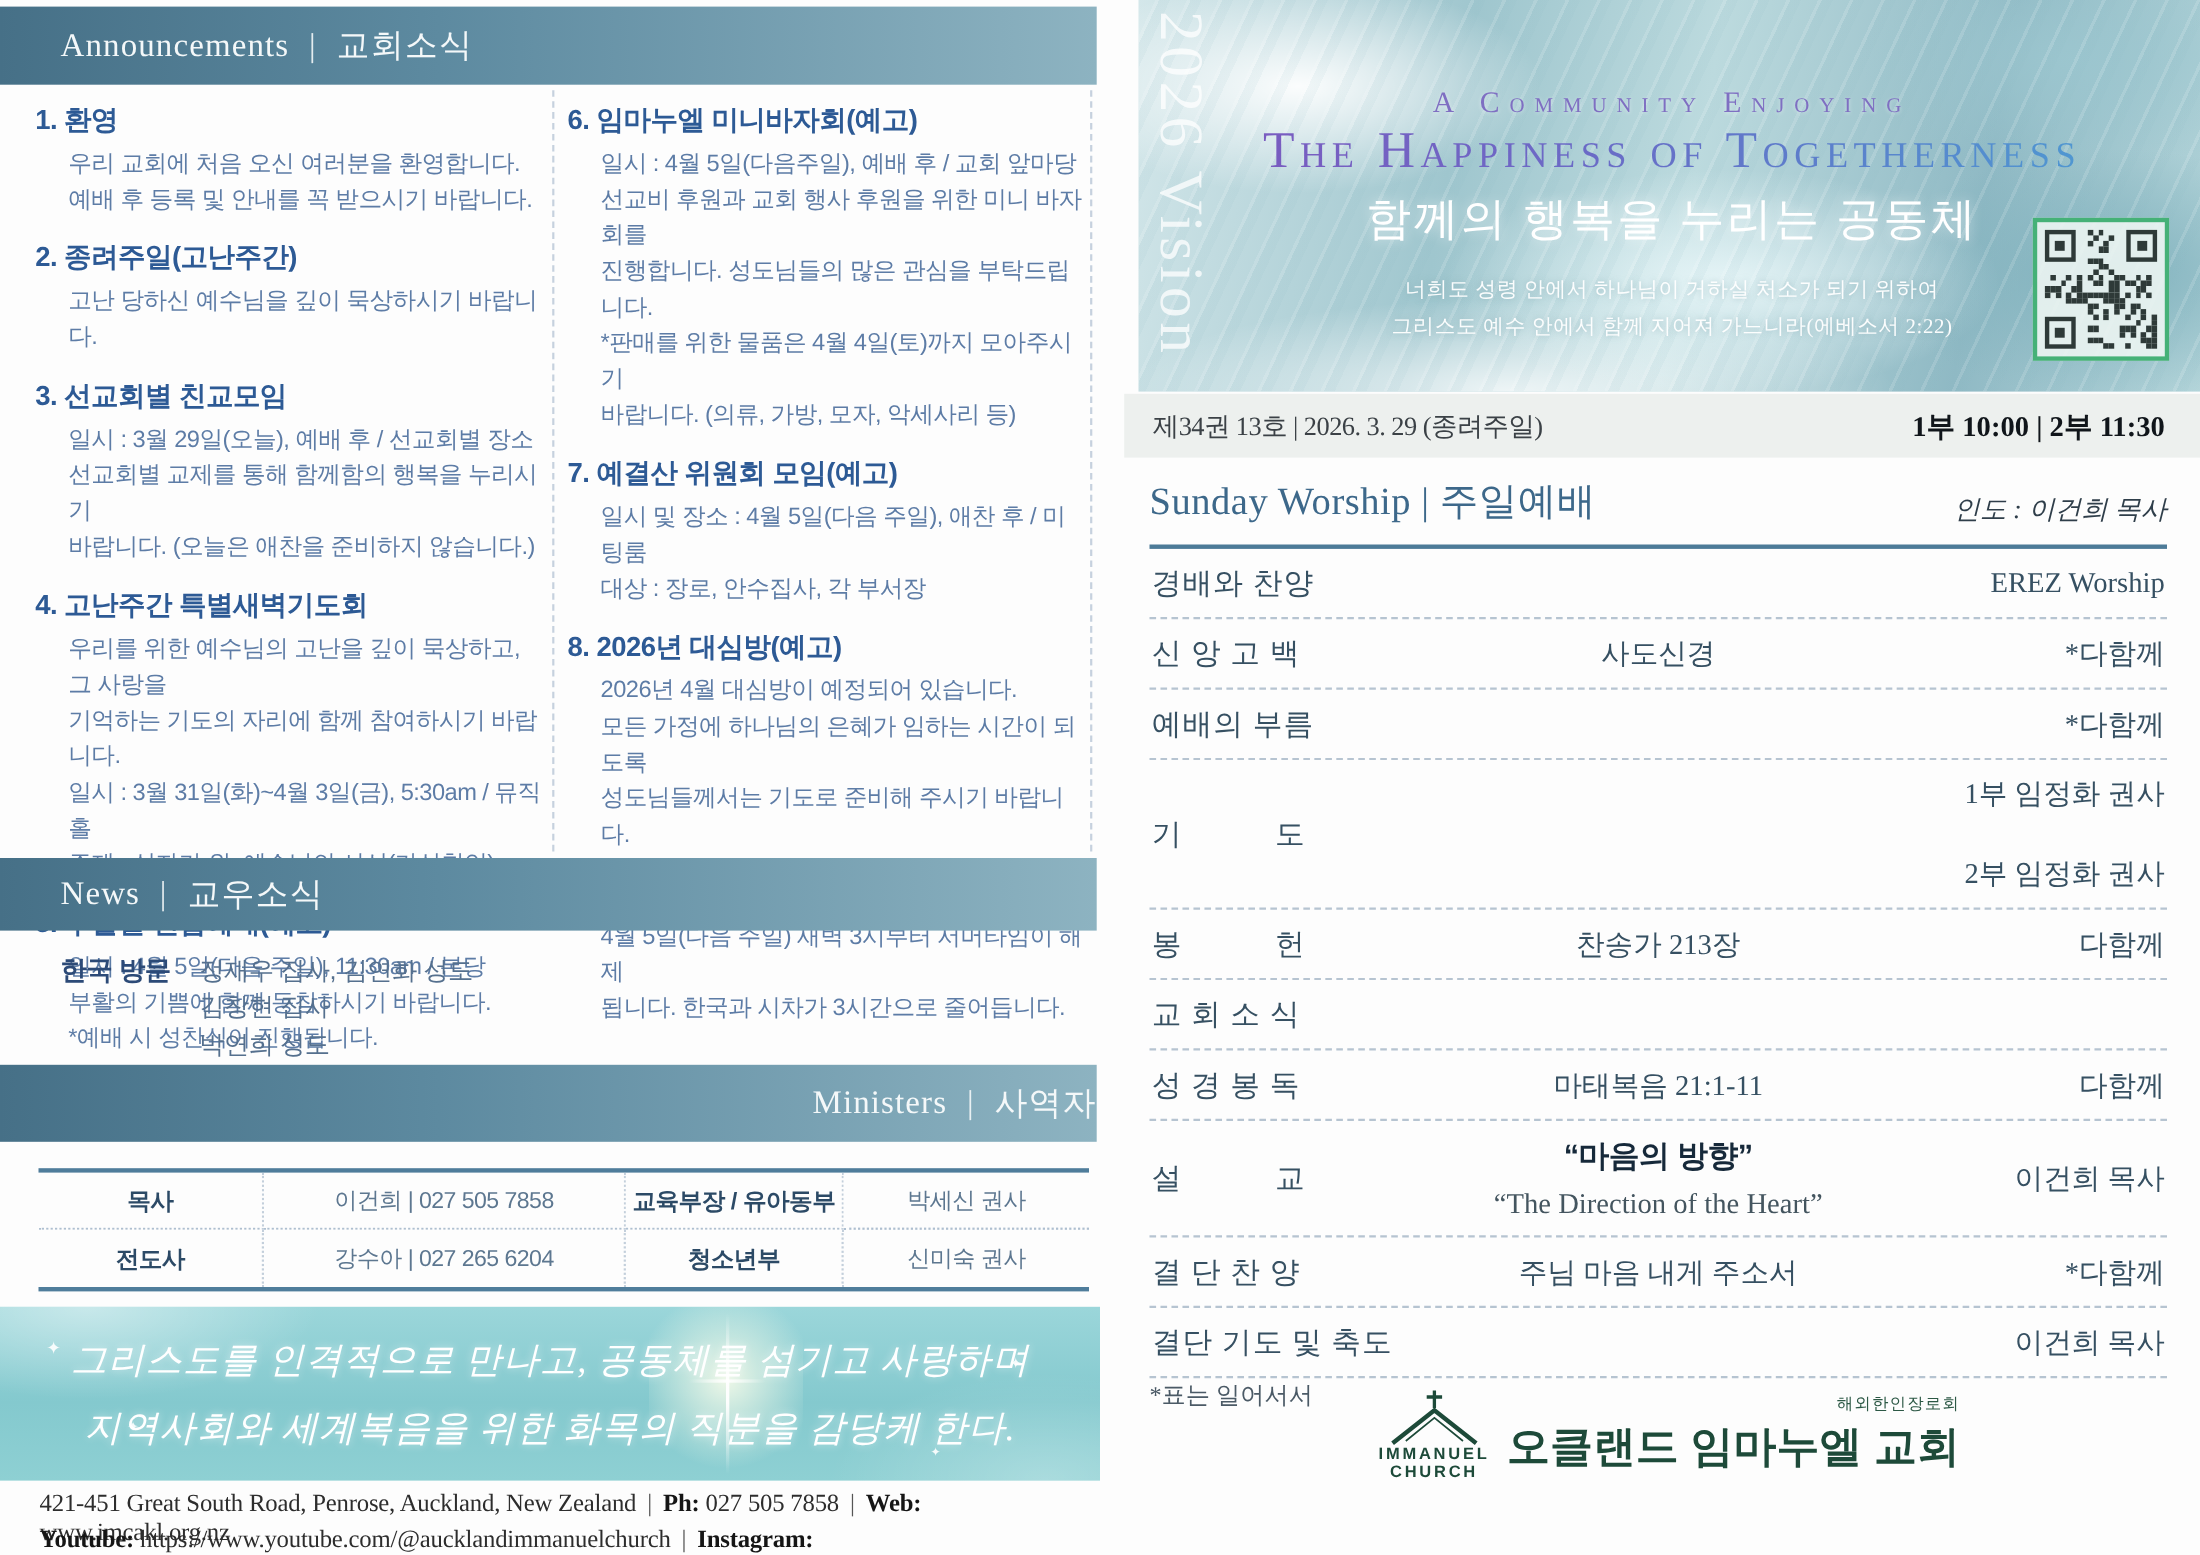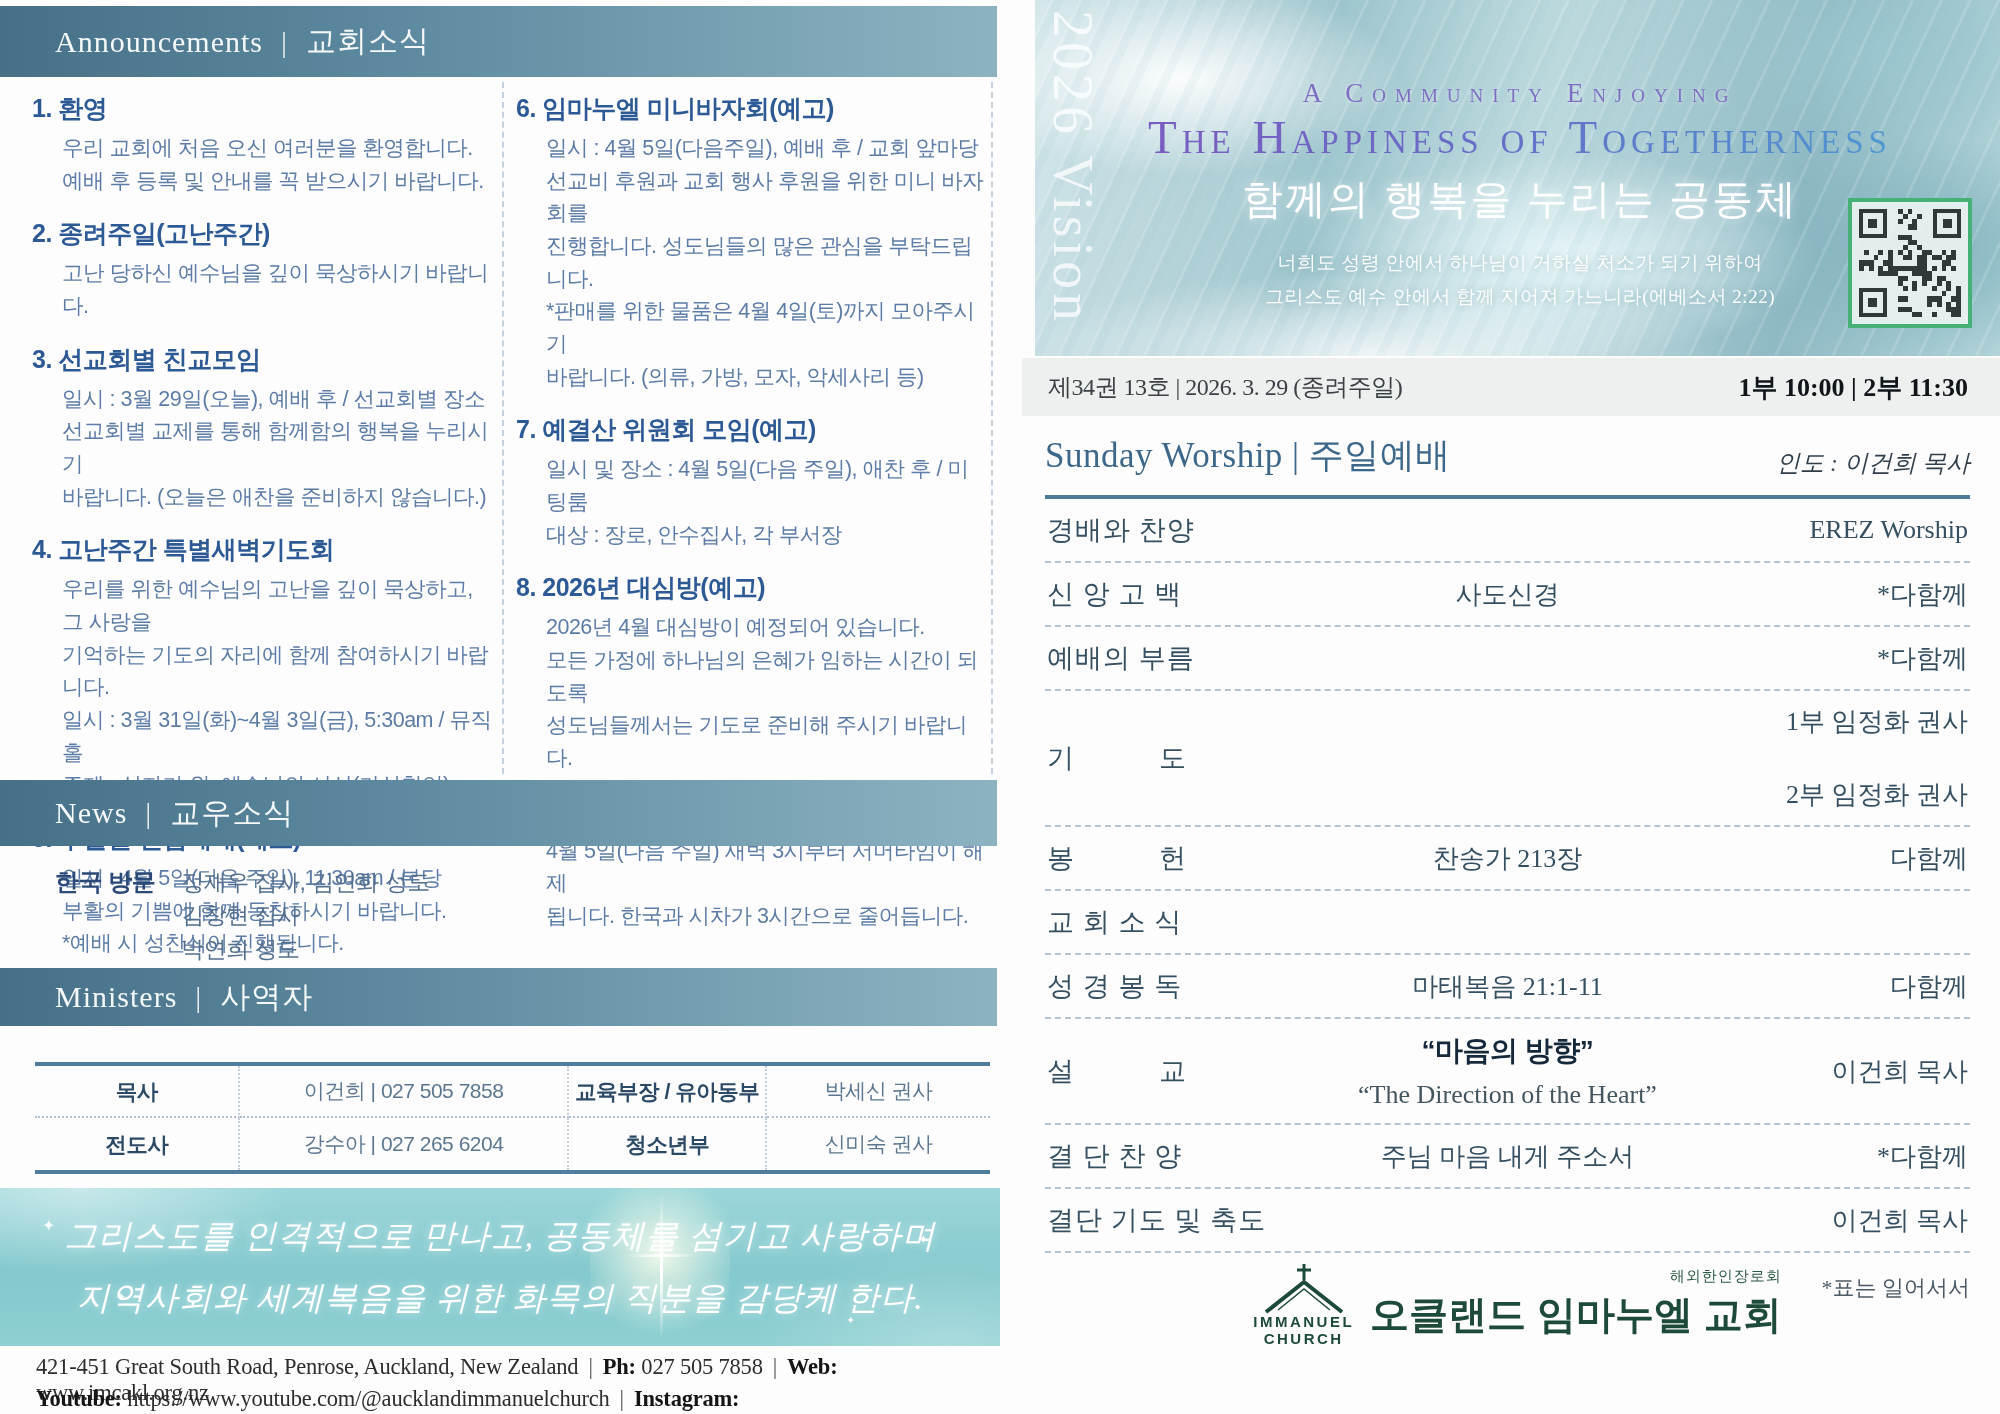--- a/index.html
+++ b/index.html
@@ -121,21 +121,21 @@
   .w-leader{font-family:"Liberation Serif",serif;font-size:24px;color:#2f3e4a;font-style:italic;}
   .w-row{display:grid;grid-template-columns:29% 42% 29%;align-items:center;
       border-bottom:2px dashed #b6c4d1;padding:13px 2px;}
   .w-label{font-family:"Liberation Serif",serif;font-size:27px;color:#365062;letter-spacing:1px;white-space:pre;}
   .w-center{font-family:"Liberation Serif",serif;font-size:26px;color:#365062;text-align:center;}
   .w-right{font-family:"Liberation Serif",serif;font-size:26px;color:#365062;text-align:right;}
   .w-right .line1{display:block;margin-bottom:38px;}
   .w-center .sermon-ko{display:block;font-family:"Liberation Sans",sans-serif;font-weight:bold;
       font-size:28px;color:#16293a;margin-bottom:10px;letter-spacing:-0.5px;}
   .w-center .sermon-en{display:block;font-size:26px;color:#44555f;}
-  .w-footnote{margin-top:20px;text-align:right;font-family:"Liberation Serif",serif;
+  .w-footnote{font-family:"Liberation Serif",serif;
       font-size:22px;color:#4b5a66;}
 
   
   .logo-wrap{position:absolute;left:1035px;top:1262px;width:965px;display:flex;
       align-items:center;justify-content:center;gap:16px;}
   .logo-icon{display:flex;flex-direction:column;align-items:center;color:#1d4a39;}
   .logo-icon .en{font-size:15px;font-weight:bold;letter-spacing:2.5px;line-height:1.1;color:#1d4a39;}
   .logo-ko-block{display:flex;flex-direction:column;}
   .logo-denom{font-size:15px;color:#2c5845;text-align:right;margin-bottom:2px;letter-spacing:1px;}
   .logo-ko{font-size:39px;font-weight:800;color:#1d4a39;letter-spacing:0px;}
@@ -220,21 +220,21 @@
 
   <div class="news-wrap">
     <div class="news-label">한국 방문</div>
     <div class="news-lines">
       <div>정재우 집사, 김연화 성도</div>
       <div>김창현 집사</div>
       <div>박연희 성도</div>
     </div>
   </div>
 
-  <div class="sec-bar" style="top:968px;height:58px;">
+  <div class="sec-bar" style="top:968px;height:70px;justify-content:flex-end;">
     <span>Ministers</span>
     <span class="pipe">|</span>
     <span>사역자</span>
   </div>
 
   <div class="min-table">
     <div class="min-cell role">목사</div>
     <div class="min-cell">이건희  |  027 505 7858</div>
     <div class="min-cell role">교육부장 / 유아동부</div>
     <div class="min-cell last">박세신 권사</div>

